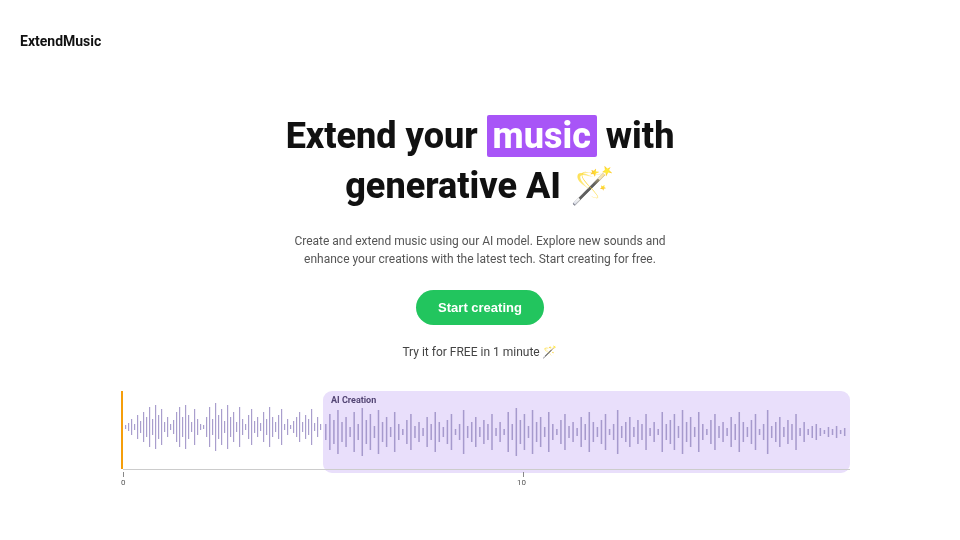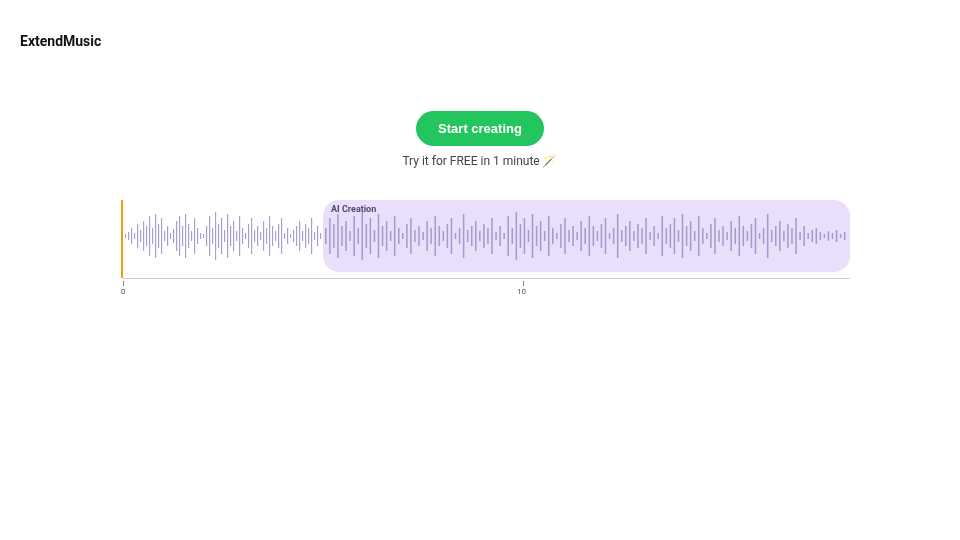--- a/index.html
+++ b/index.html
@@ -43,21 +43,21 @@
       max-width: 380px;
       margin-left: auto;
       margin-right: auto;
       line-height: 1.5;
     }
     .cta-wrap {
       margin-top: 22px;
       display: flex;
       flex-direction: column;
       align-items: center;
-      gap: 8px;
+      gap: 20px;
     }
     .cta-button {
       background: #22c55e;
       color: #fff;
       border: none;
       padding: 10px 22px;
       border-radius: 20px;
       font-weight: 700;
       font-size: 13px;
       cursor: pointer;
@@ -112,23 +112,23 @@
       height: 72px;
       width: 200px;
       display: flex;
       align-items: center;
     }
     .wave-extended {
       position: absolute;
       left: 200px;
       top: 0;
       right: 0;
-      height: 72px;
+      height: 82px;
       background: #e9dffb;
-      border-radius: 16px;
+      border-radius: 9px;
       display: flex;
       align-items: center;
     }
     .wave-label {
       position: absolute;
       top: 4px;
       left: 8px;
       font-size: 9px;
       font-weight: 700;
       color: #534574;
@@ -163,20 +163,24 @@
     }
   </style>
 </head>
 <body>
 
 <div class="header">
   <span class="logo">ExtendMusic</span>
 </div>
 
 <div class="hero">
+  <h1 class="hero-title">
+    <span>Extend your </span><span class="highlight">music</span><span> with generative AI </span><span>🪄</span>
+  </h1>
+  <p class="subtitle">Create and extend music using our AI model. Explore new sounds and enhance your creations with the latest tech. Start creating for free.</p>
   <div class="cta-wrap">
     <button class="cta-button">Start creating</button>
     <span class="cta-sub">Try it for FREE in 1 minute 🪄</span>
   </div>
 </div>
 
 <div class="waveform-section">
   <div class="wave-container">
     <div class="wave-original">
       <svg class="wave-svg" viewBox="0 0 200 60" preserveAspectRatio="none">

